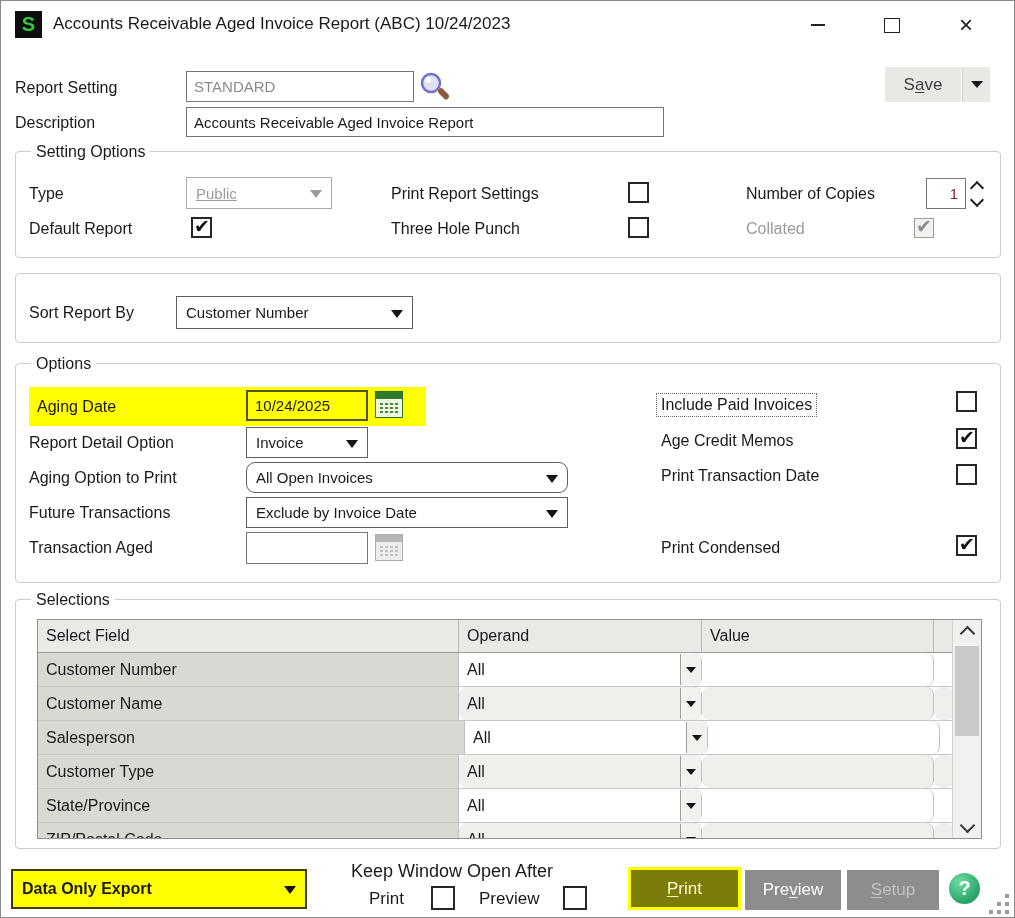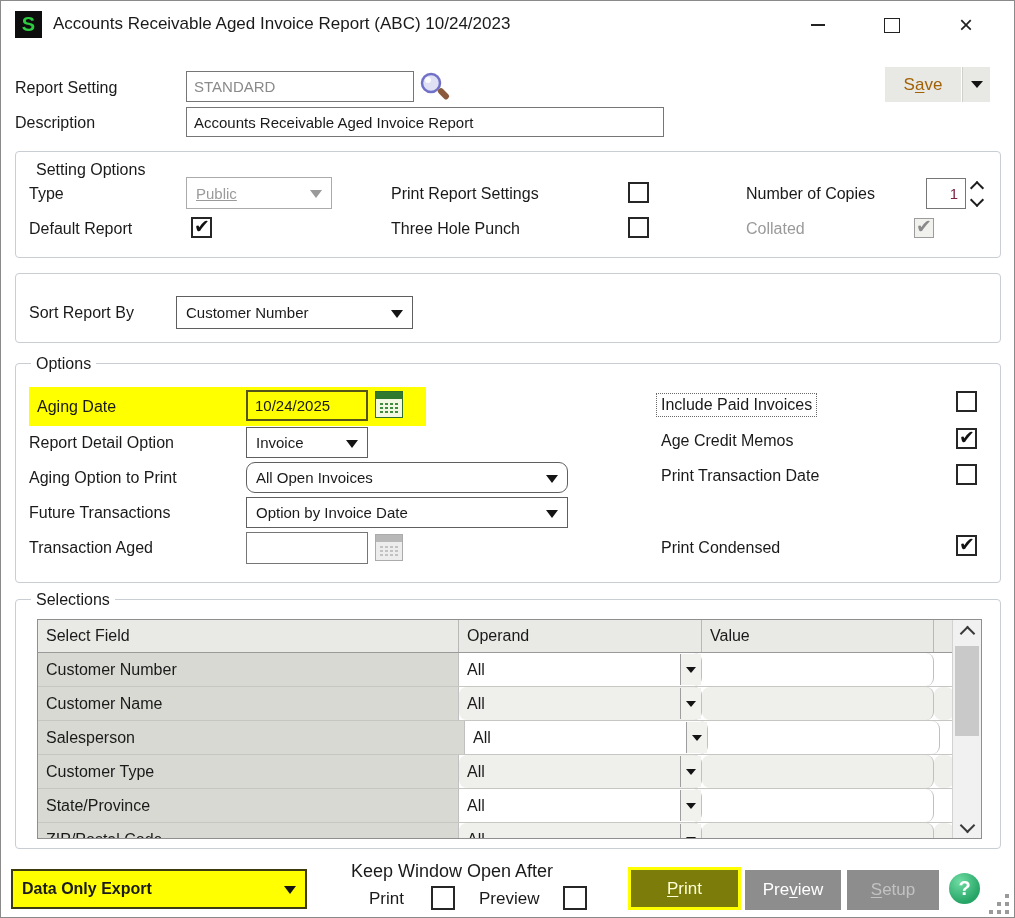--- a/index.html
+++ b/index.html
@@ -32,21 +32,21 @@
   .cb{position:absolute;width:21px;height:21px;border:2px solid #262626;background:#fff;box-sizing:border-box;}
   .cb.checked::after{content:"✔";position:absolute;left:1px;top:-4px;font-size:19px;font-weight:bold;color:#111;}
   .cb.dis{border:1px solid #9c9c9c;background:#f1f1ee;width:20px;height:20px;}
   .cb.dis::after{color:#8a8a8a;}
   
   .groupbox{position:absolute;border:1px solid #c9cdd4;border-radius:4px;box-sizing:border-box;}
   .legend{position:absolute;background:#fff;padding:0 5px;font-size:16px;}
   
   .btn{position:absolute;display:flex;align-items:center;justify-content:center;
     font-size:17px;box-sizing:border-box;cursor:default;}
-  .btn-grey{background:#e8e8e4;color:#a16207;}
+  .btn-grey{background:#e8e8e4;color:#404040;}
   .btn-dark{background:var(--button-grey,#8d8d8d);color:#fff;}
   .btn-dark.dis{color:#c2c2c2;}
   .btn-olive{background:var(--olive,#7c7c0a);color:#ffffd8;border:3px solid var(--highlight,#ffff00);}
   
   .mag{position:absolute;}
   
   .chev{position:absolute;width:8px;height:8px;border-left:2px solid #1d1d1d;border-top:2px solid #1d1d1d;}
   .chev.up{transform:rotate(45deg);}
   .chev.down{transform:rotate(225deg);}
   
@@ -114,21 +114,21 @@
   </div>
   <div class="btn btn-grey" style="left:884px;top:66px;width:76px;height:35px;">S<u>a</u>ve</div>
   <div class="btn btn-grey" style="left:961px;top:66px;width:28px;height:35px;border-left:1px solid #cfcfcb;">
     <span style="width:0;height:0;border-left:6px solid transparent;border-right:6px solid transparent;border-top:7px solid #141414;"></span>
   </div>
 
   <div class="lbl" style="left:14px;top:113px;">Description</div>
   <div class="inp" style="left:185px;top:106px;width:478px;height:30px;">Accounts Receivable Aged Invoice Report</div>
 
   <div class="groupbox" style="left:14px;top:150px;width:986px;height:107px;"></div>
-  <div class="legend" style="left:30px;top:142px;margin-top:18px;">Setting Options</div>
+  <div class="legend" style="left:30px;top:142px;">Setting Options</div>
 
   <div class="lbl" style="left:28px;top:184px;">Type</div>
   <div class="dd dis" style="left:185px;top:176px;width:146px;height:32px;">
     <span>Public</span>
       <span class="tri"></span>
   </div>
   <div class="lbl" style="left:390px;top:184px;">Print Report Settings</div>
   <div class="cb" style="left:627px;top:181px;"></div>
   <div class="lbl" style="left:745px;top:184px;">Number of Copies</div>
   <div class="inp" style="left:925px;top:177px;width:40px;height:31px;justify-content:flex-end;color:var(--copies-value,#7b2346);">1</div>
@@ -174,21 +174,21 @@
   <div class="lbl" style="left:28px;top:468px;">Aging Option to Print</div>
   <div class="dd" style="left:245px;top:461px;width:322px;height:31px;border-radius:9px;">
     <span>All Open Invoices</span>
       <span class="tri"></span>
   </div>
   <div class="lbl" style="left:660px;top:466px;">Print Transaction Date</div>
   <div class="cb" style="left:955px;top:463px;"></div>
 
   <div class="lbl" style="left:28px;top:503px;">Future Transactions</div>
   <div class="dd" style="left:245px;top:496px;width:322px;height:31px;">
-    <span>Option by Invoice Date</span>
+    <span>Exclude by Invoice Date</span>
       <span class="tri"></span>
   </div>
 
   <div class="lbl" style="left:28px;top:538px;">Transaction Aged</div>
   <div class="inp" style="left:245px;top:531px;width:122px;height:32px;"></div>
   <div class="cal dis" style="left:374px;top:533px;">
       <span class="bar"></span>
       <span class="grid"></span>
     </div>
   <div class="lbl" style="left:660px;top:538px;">Print Condensed</div>

